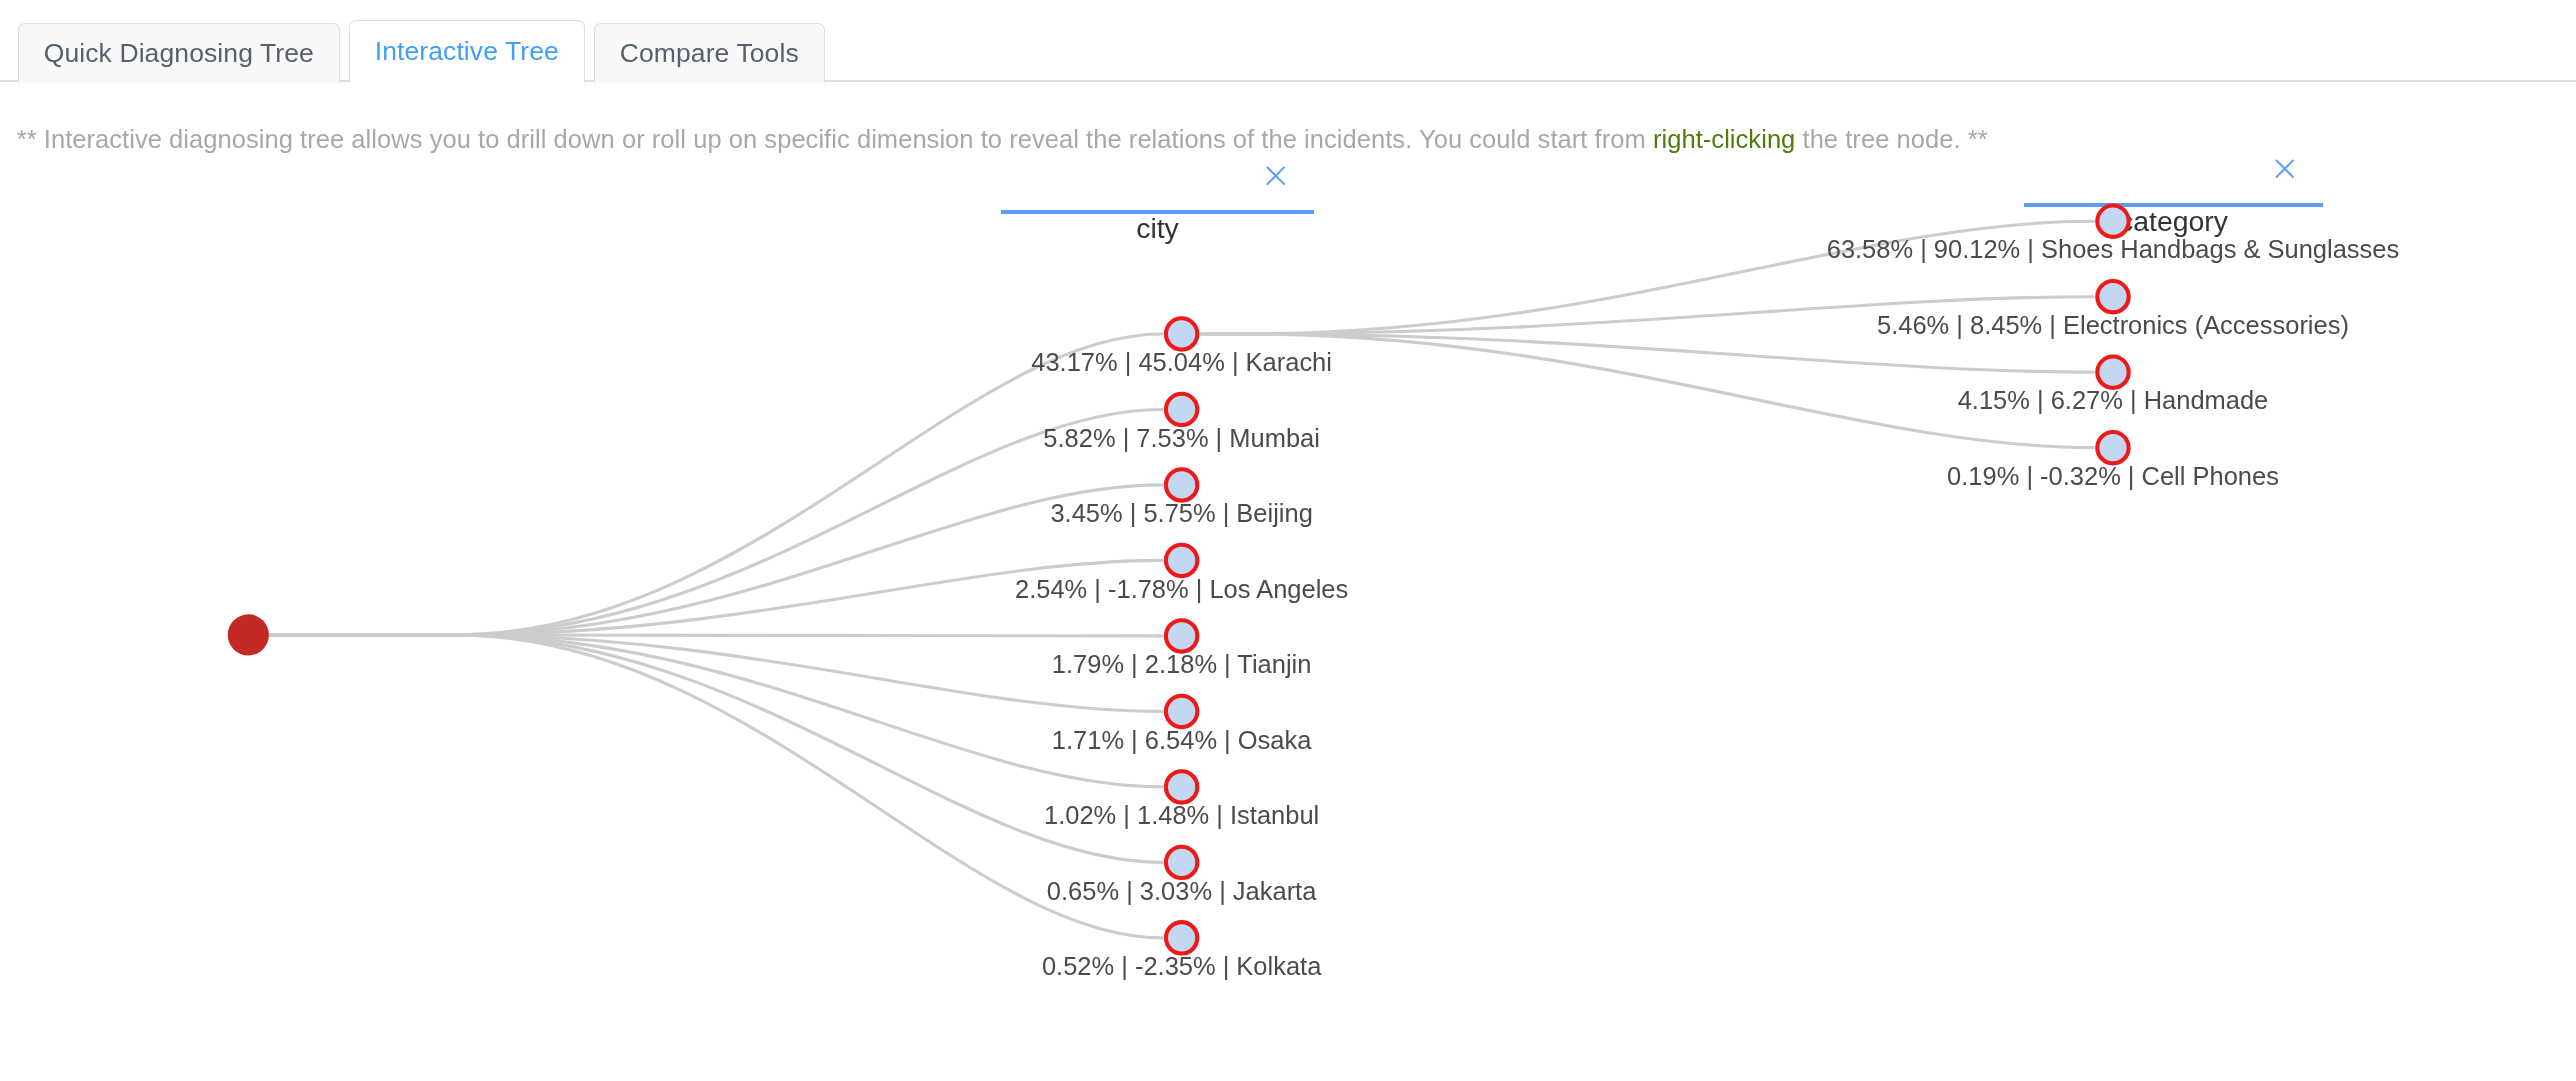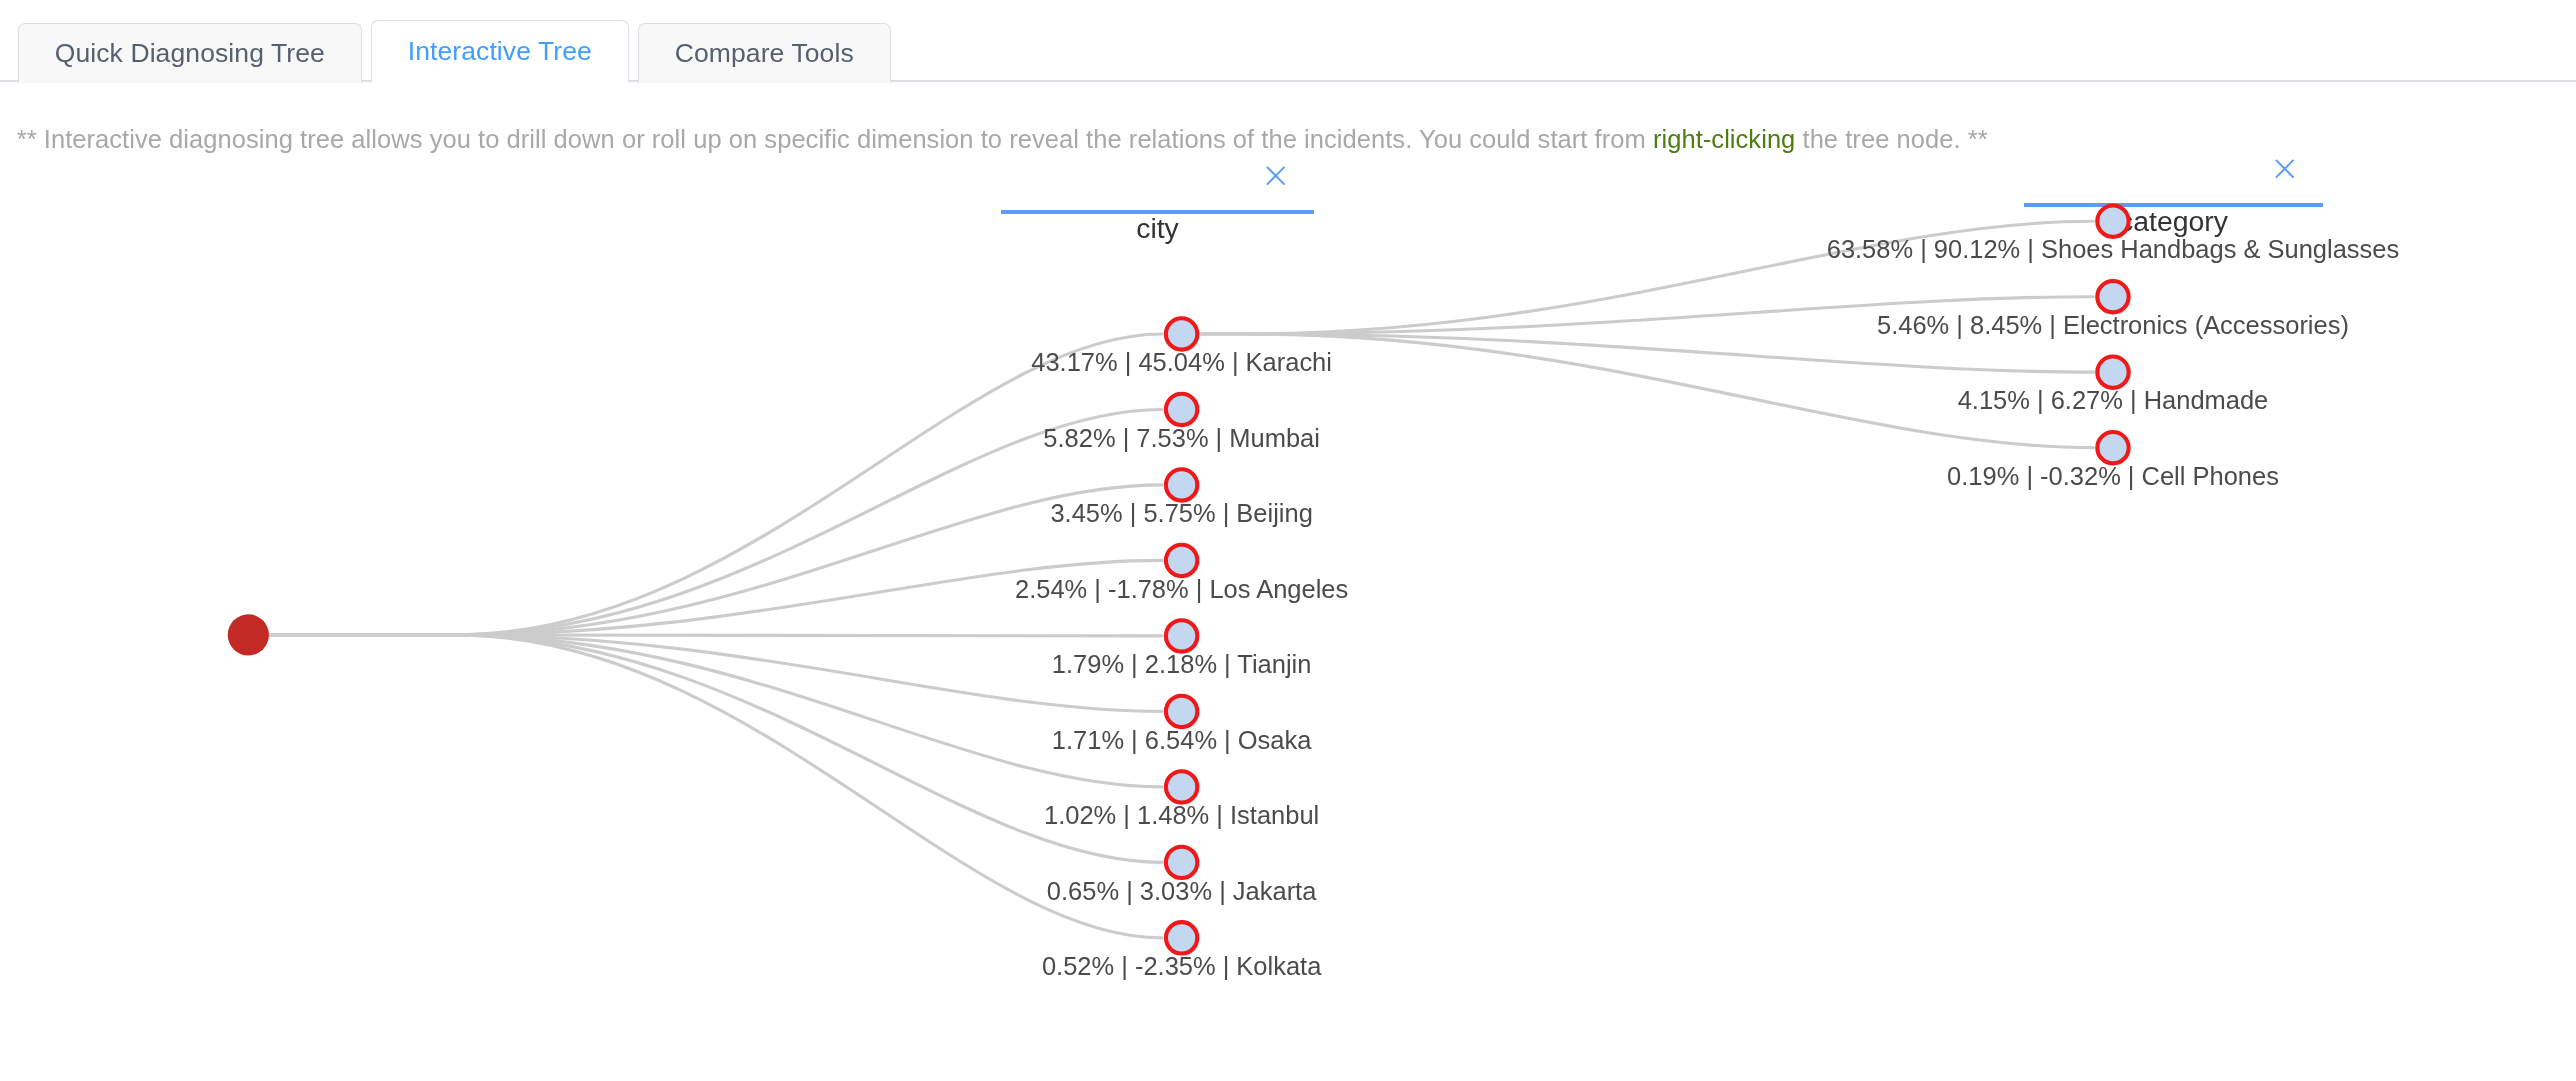--- a/index.html
+++ b/index.html
@@ -35,21 +35,21 @@
   }
   .tab {
     position: relative;
     height: 60px;
     box-sizing: border-box;
     background: #f8f8f8;
     border: 1px solid #dcdfe6;
     border-bottom: none;
     border-top-left-radius: 6.9px;
     border-top-right-radius: 6.9px;
-    padding: 0 36px;
+    padding: 0 25px;
     display: flex;
     align-items: center;
     justify-content: center;
     color: #56606e;
     font-size: 26.5px;
     letter-spacing: 0.1px;
     white-space: nowrap;
     cursor: pointer;
     margin-right: 8.8px;
   }

